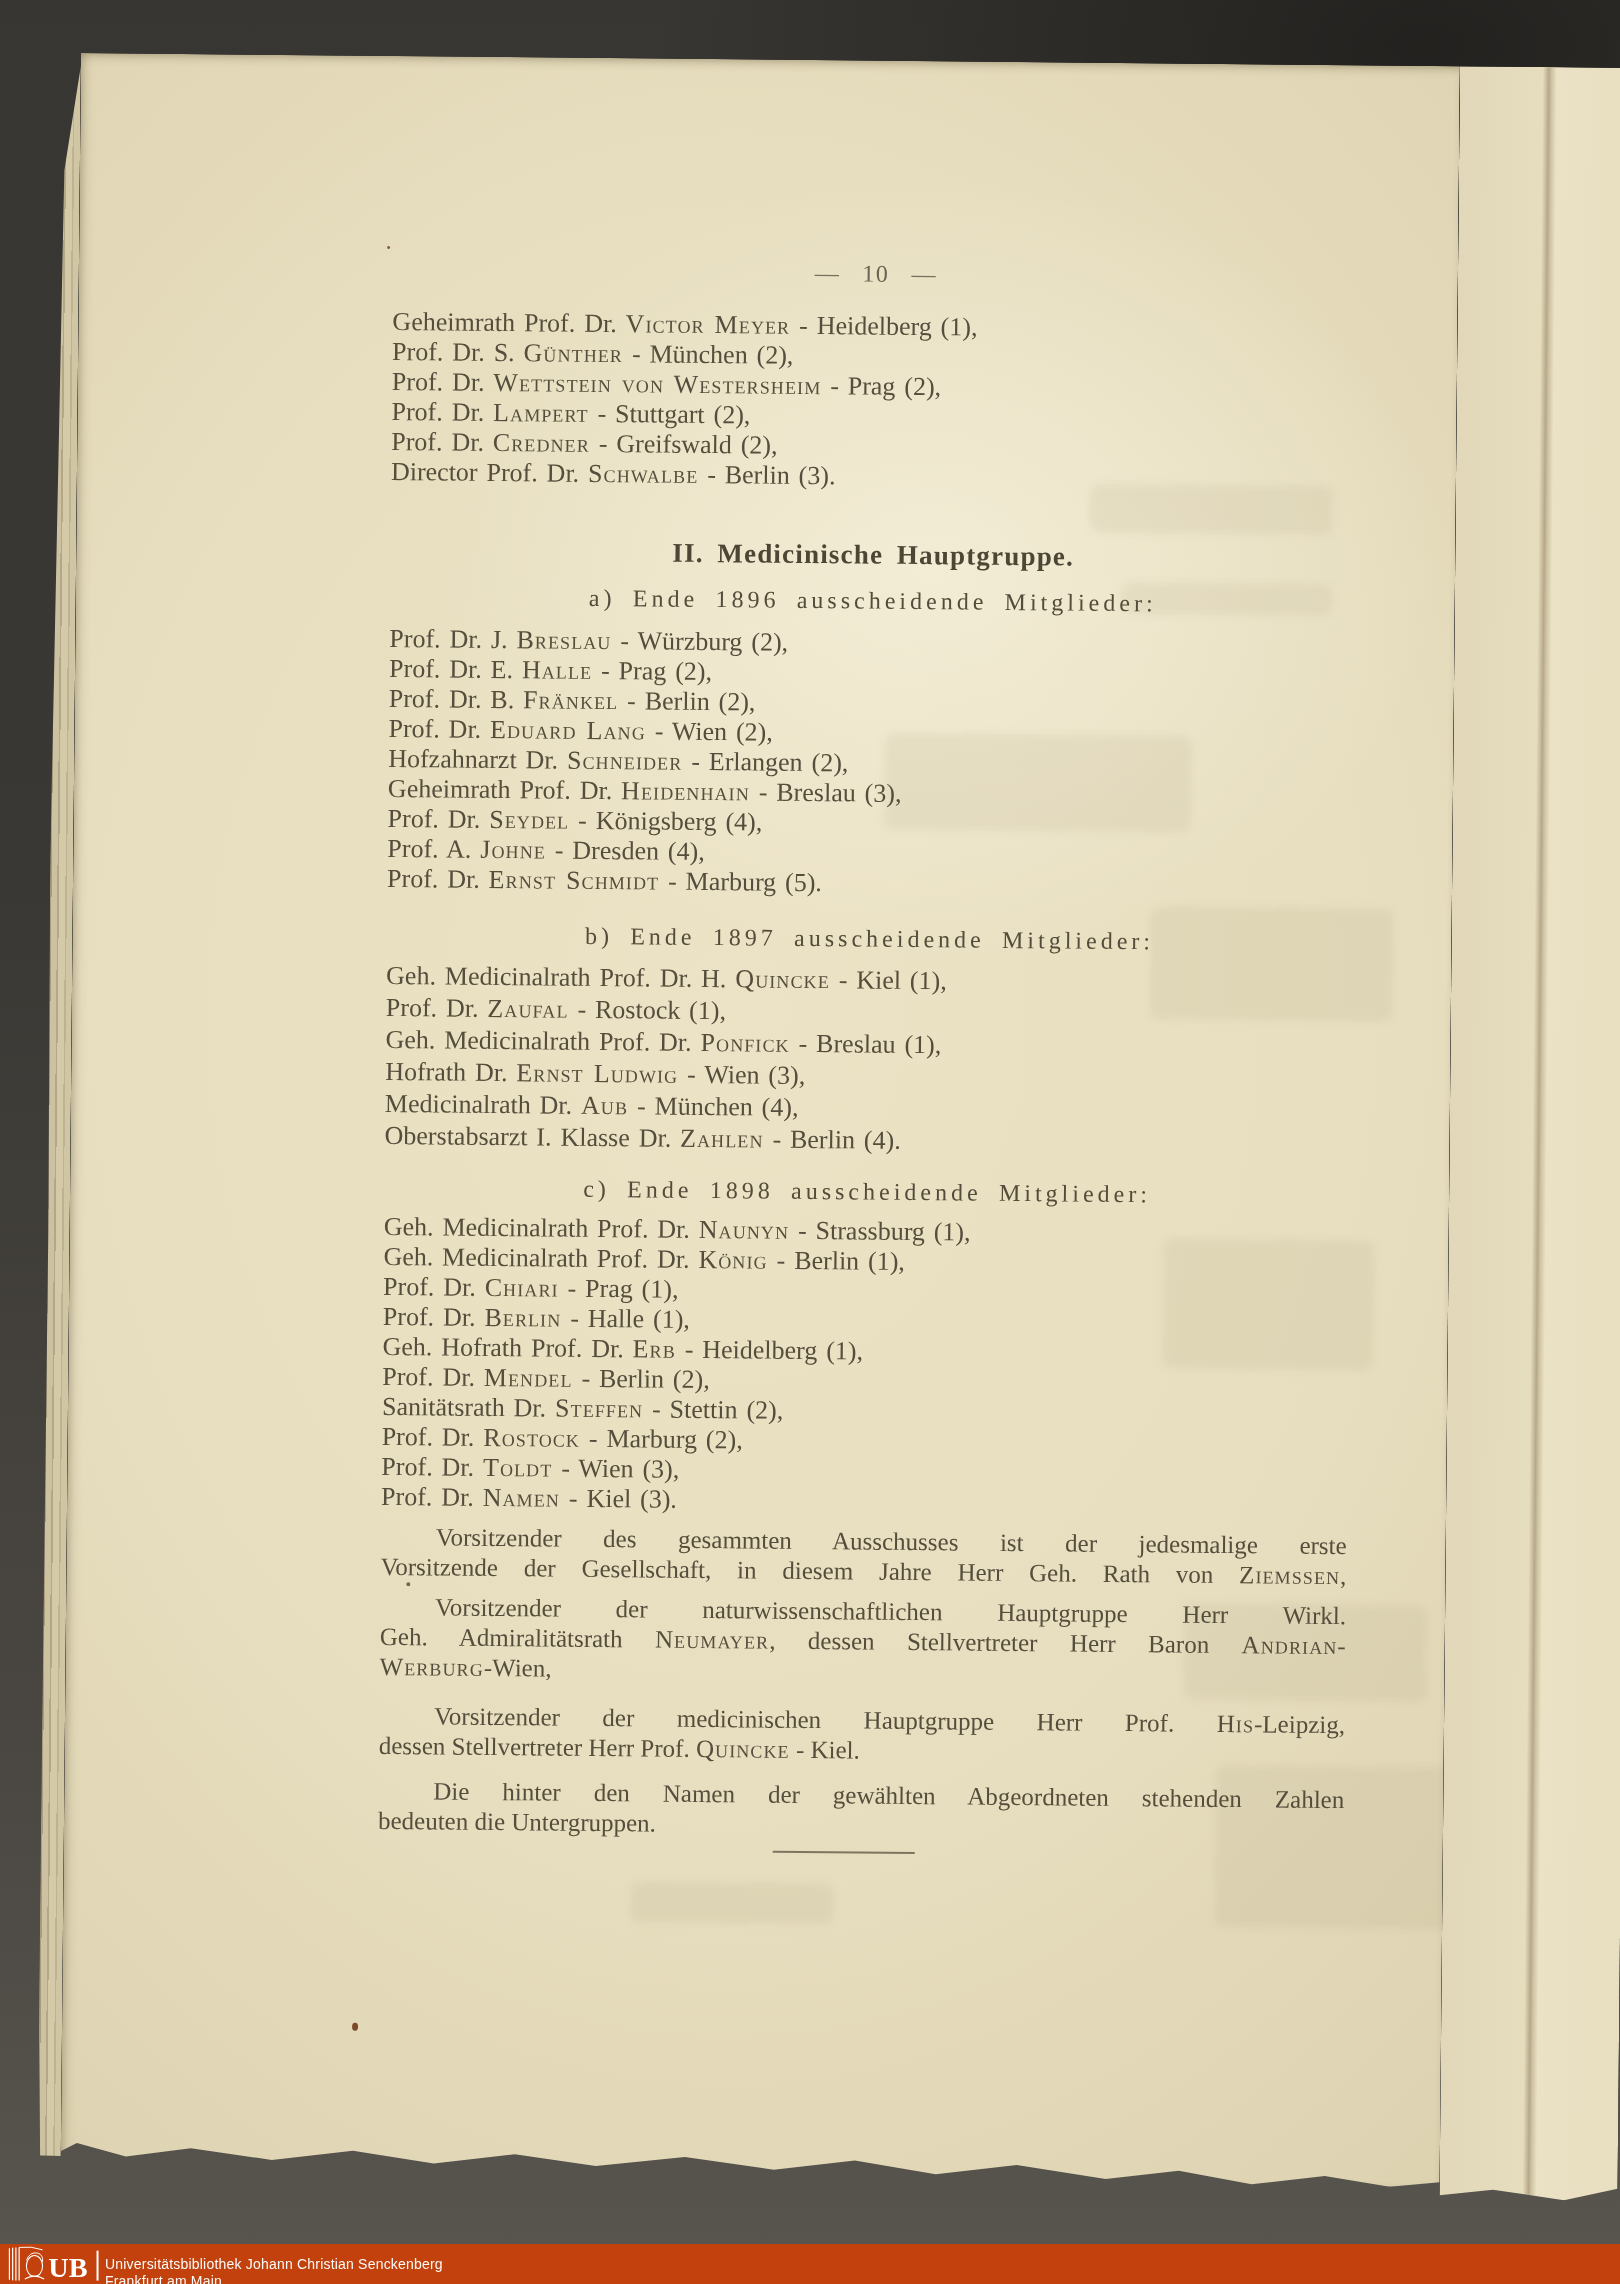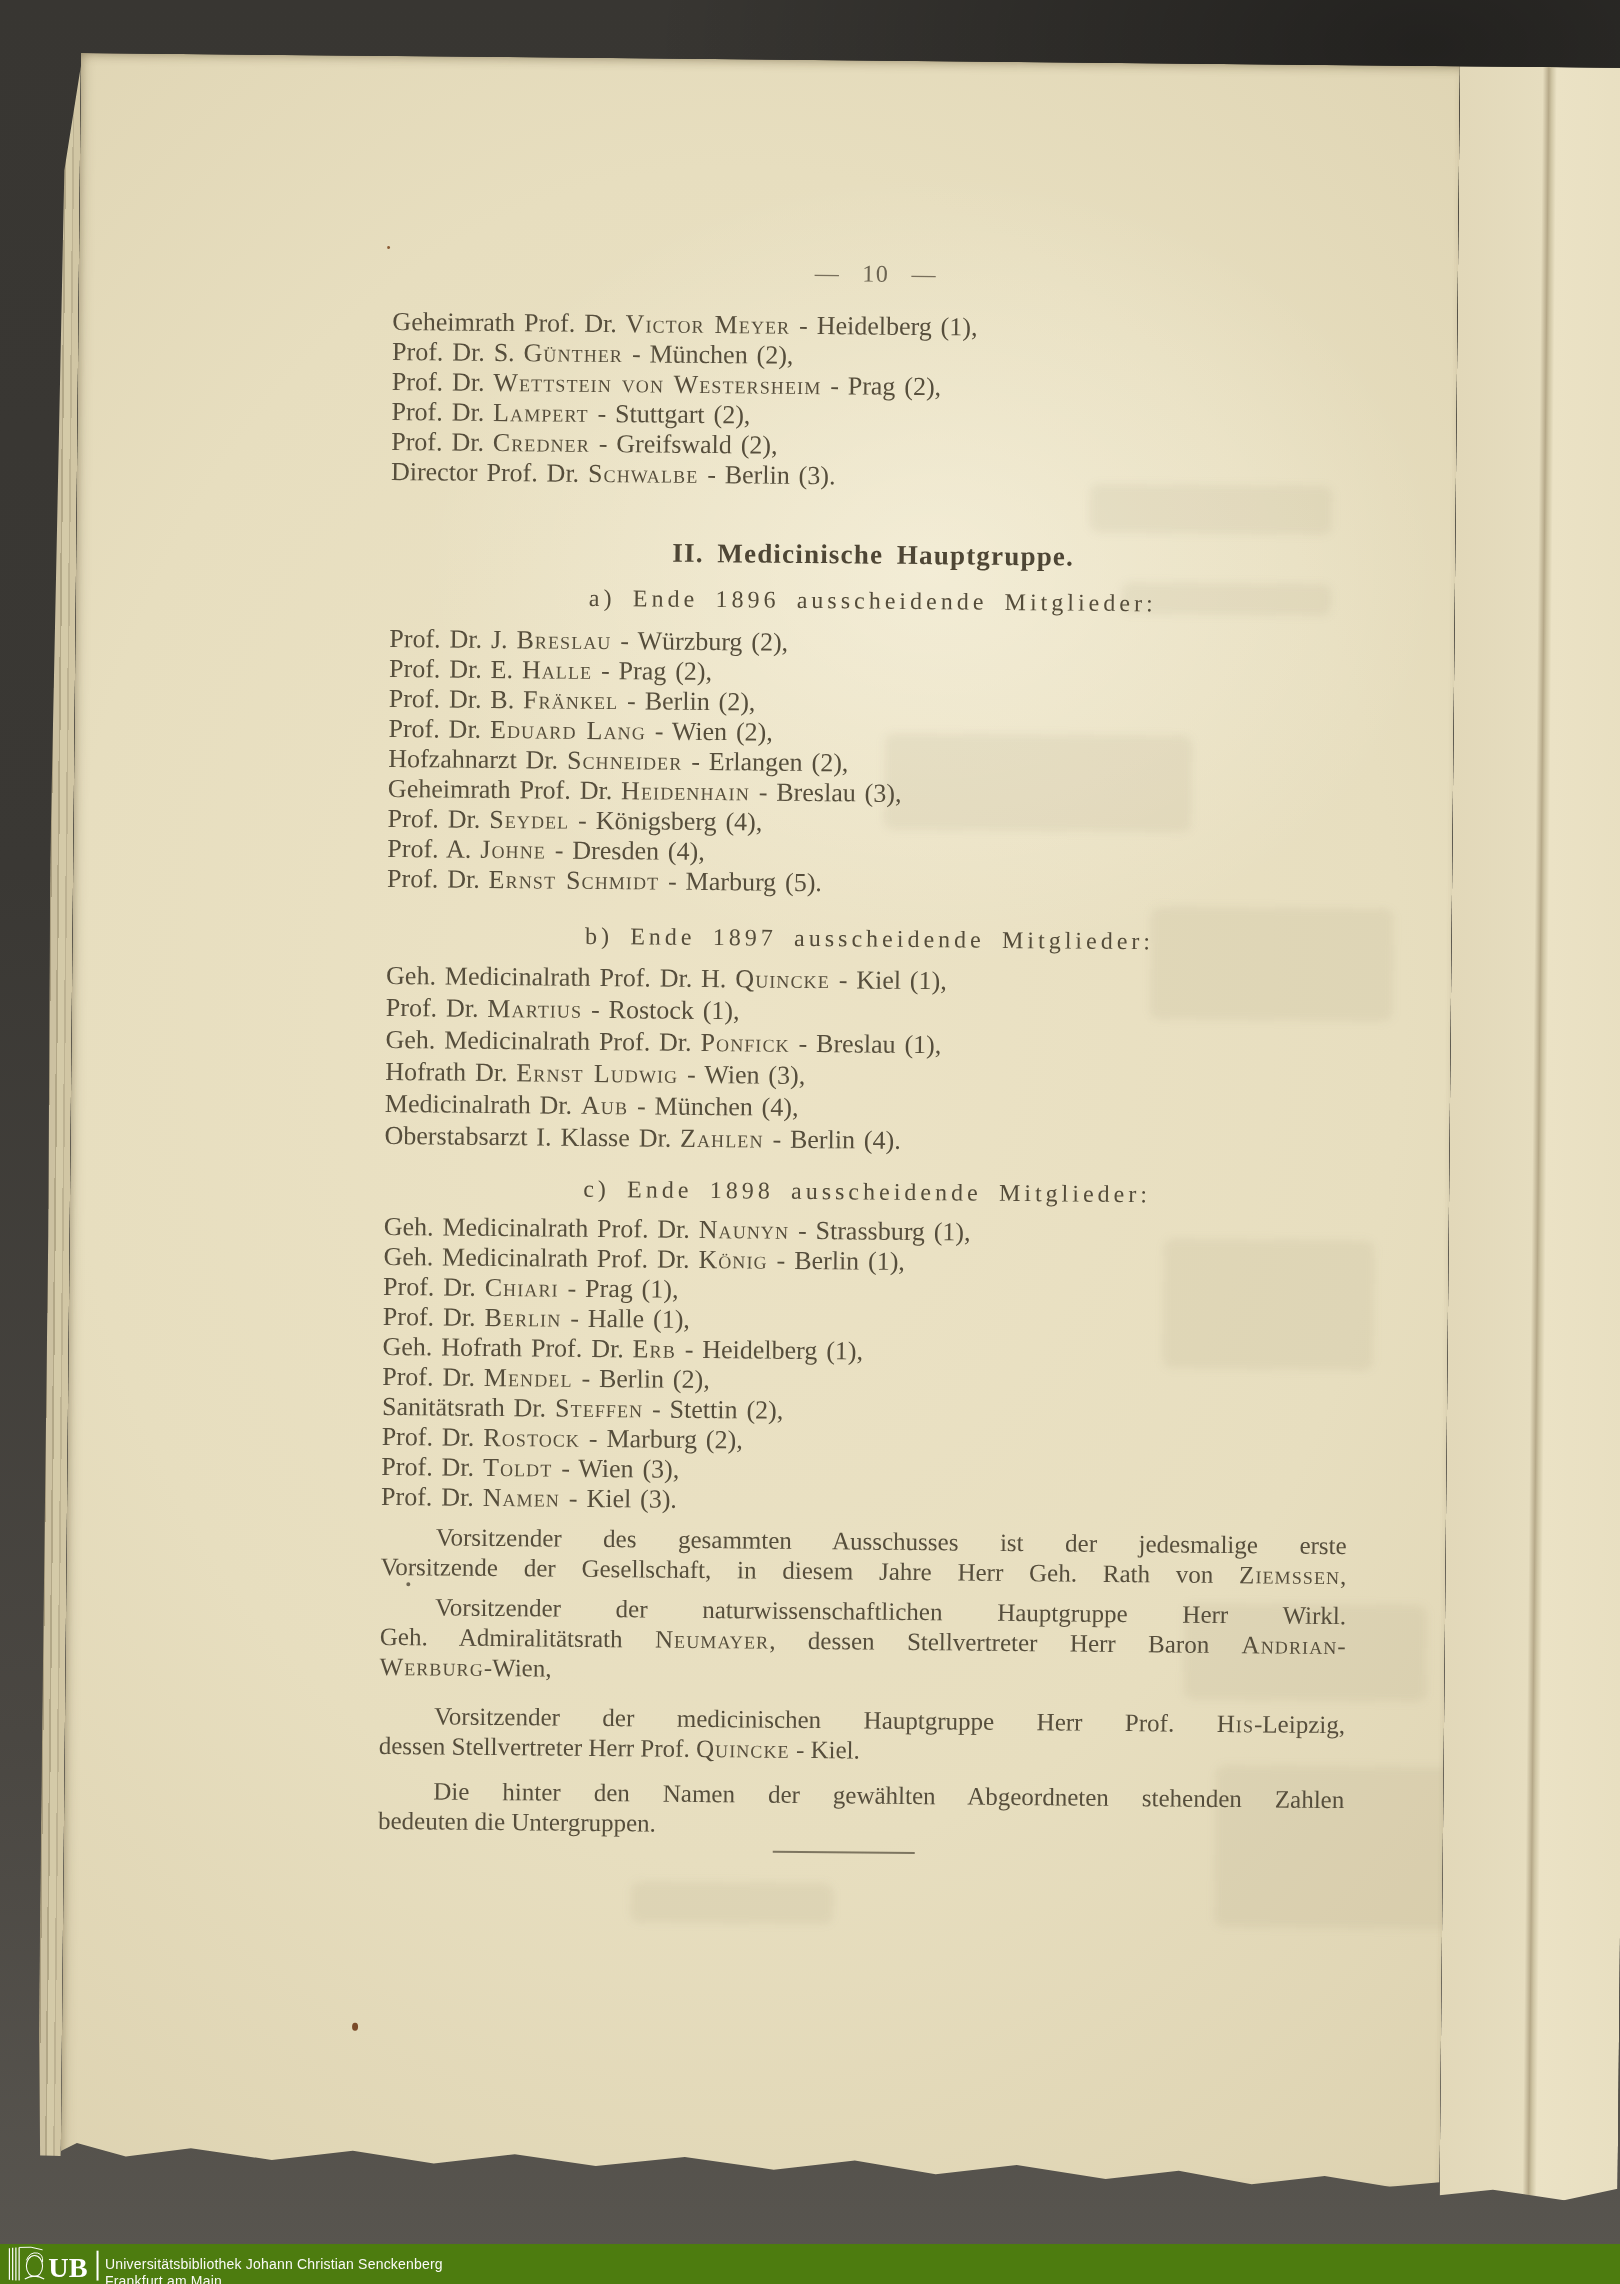--- a/index.html
+++ b/index.html
@@ -84,21 +84,21 @@
   .pline.indent{padding-left:55px;}
   .para-1{top:1466px;} .para-2{top:1536px;} .para-3{top:1645px;} .para-4{top:1720px;}
   .sc{font-variant:small-caps;letter-spacing:1.1px;}
   .divider{
     position:absolute;top:1791px;left:395px;width:142px;height:0;
     border-top:2px solid rgba(80,72,55,.7);
   }
   
   .footer-bar{
     position:absolute;left:0;bottom:0;width:1620px;height:40px;
-    background:#4d7c0f;
+    background:#c2410c;
   }
   .ub-logo{position:absolute;left:6.5px;top:0.8px;height:38px;width:97px;}
   .footer-text{
     position:absolute;left:105px;top:3.2px;
     font-family:"Liberation Sans",sans-serif;font-size:14px;line-height:17px;
     color:#fafaf8;letter-spacing:0.2px;white-space:nowrap;margin-top:9px;
   }
 </style>
 </head>
 <body>
@@ -148,21 +148,21 @@
           <div class="member-line">Hofzahnarzt Dr. <span class="sc">Schneider</span> - Erlangen (2),</div>
           <div class="member-line">Geheimrath Prof. Dr. <span class="sc">Heidenhain</span> - Breslau (3),</div>
           <div class="member-line">Prof. Dr. <span class="sc">Seydel</span> - Königsberg (4),</div>
           <div class="member-line">Prof. A. <span class="sc">Johne</span> - Dresden (4),</div>
           <div class="member-line">Prof. Dr. <span class="sc">Ernst Schmidt</span> - Marburg (5).</div>
         </div>
 
       <div class="group-head gh-b">b) Ende 1897 ausscheidende Mitglieder:</div>
       <div class="list list-b">
           <div class="member-line">Geh. Medicinalrath Prof. Dr. H. <span class="sc">Quincke</span> - Kiel (1),</div>
-          <div class="member-line">Prof. Dr. <span class="sc">Martius</span> - Rostock (1),</div>
+          <div class="member-line">Prof. Dr. <span class="sc">Zaufal</span> - Rostock (1),</div>
           <div class="member-line">Geh. Medicinalrath Prof. Dr. <span class="sc">Ponfick</span> - Breslau (1),</div>
           <div class="member-line">Hofrath Dr. <span class="sc">Ernst Ludwig</span> - Wien (3),</div>
           <div class="member-line">Medicinalrath Dr. <span class="sc">Aub</span> - München (4),</div>
           <div class="member-line">Oberstabsarzt I. Klasse Dr. <span class="sc">Zahlen</span> - Berlin (4).</div>
         </div>
 
       <div class="group-head gh-c">c) Ende 1898 ausscheidende Mitglieder:</div>
       <div class="list list-c">
           <div class="member-line">Geh. Medicinalrath Prof. Dr. <span class="sc">Naunyn</span> - Strassburg (1),</div>
           <div class="member-line">Geh. Medicinalrath Prof. Dr. <span class="sc">König</span> - Berlin (1),</div>

